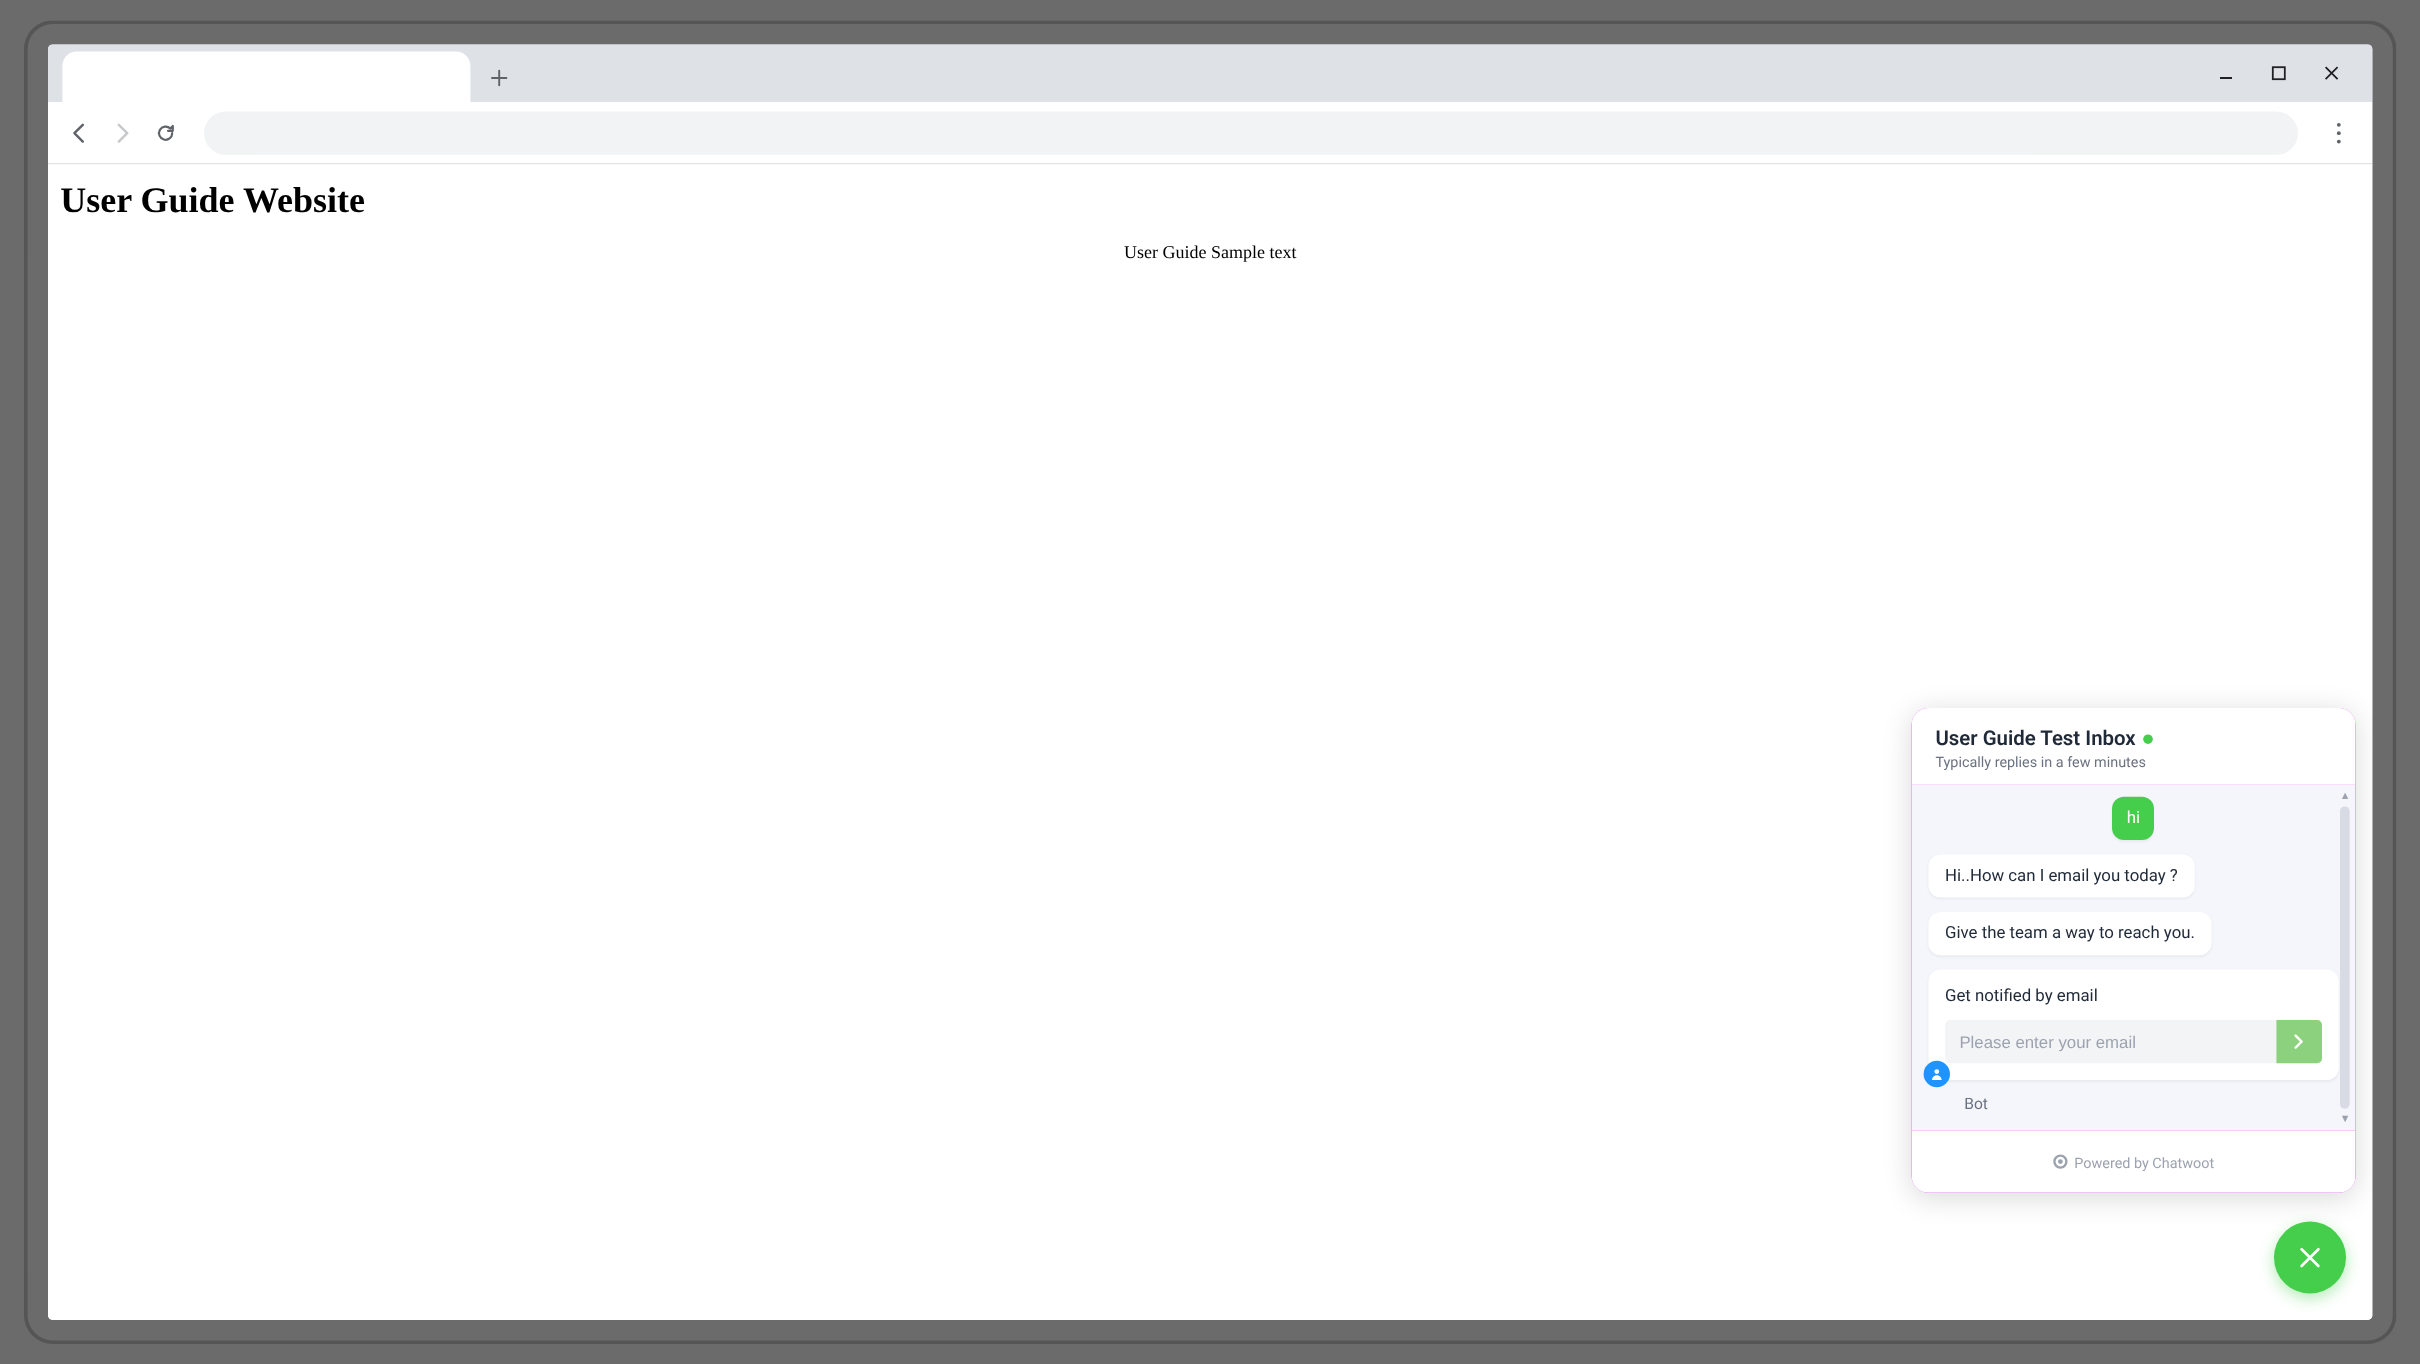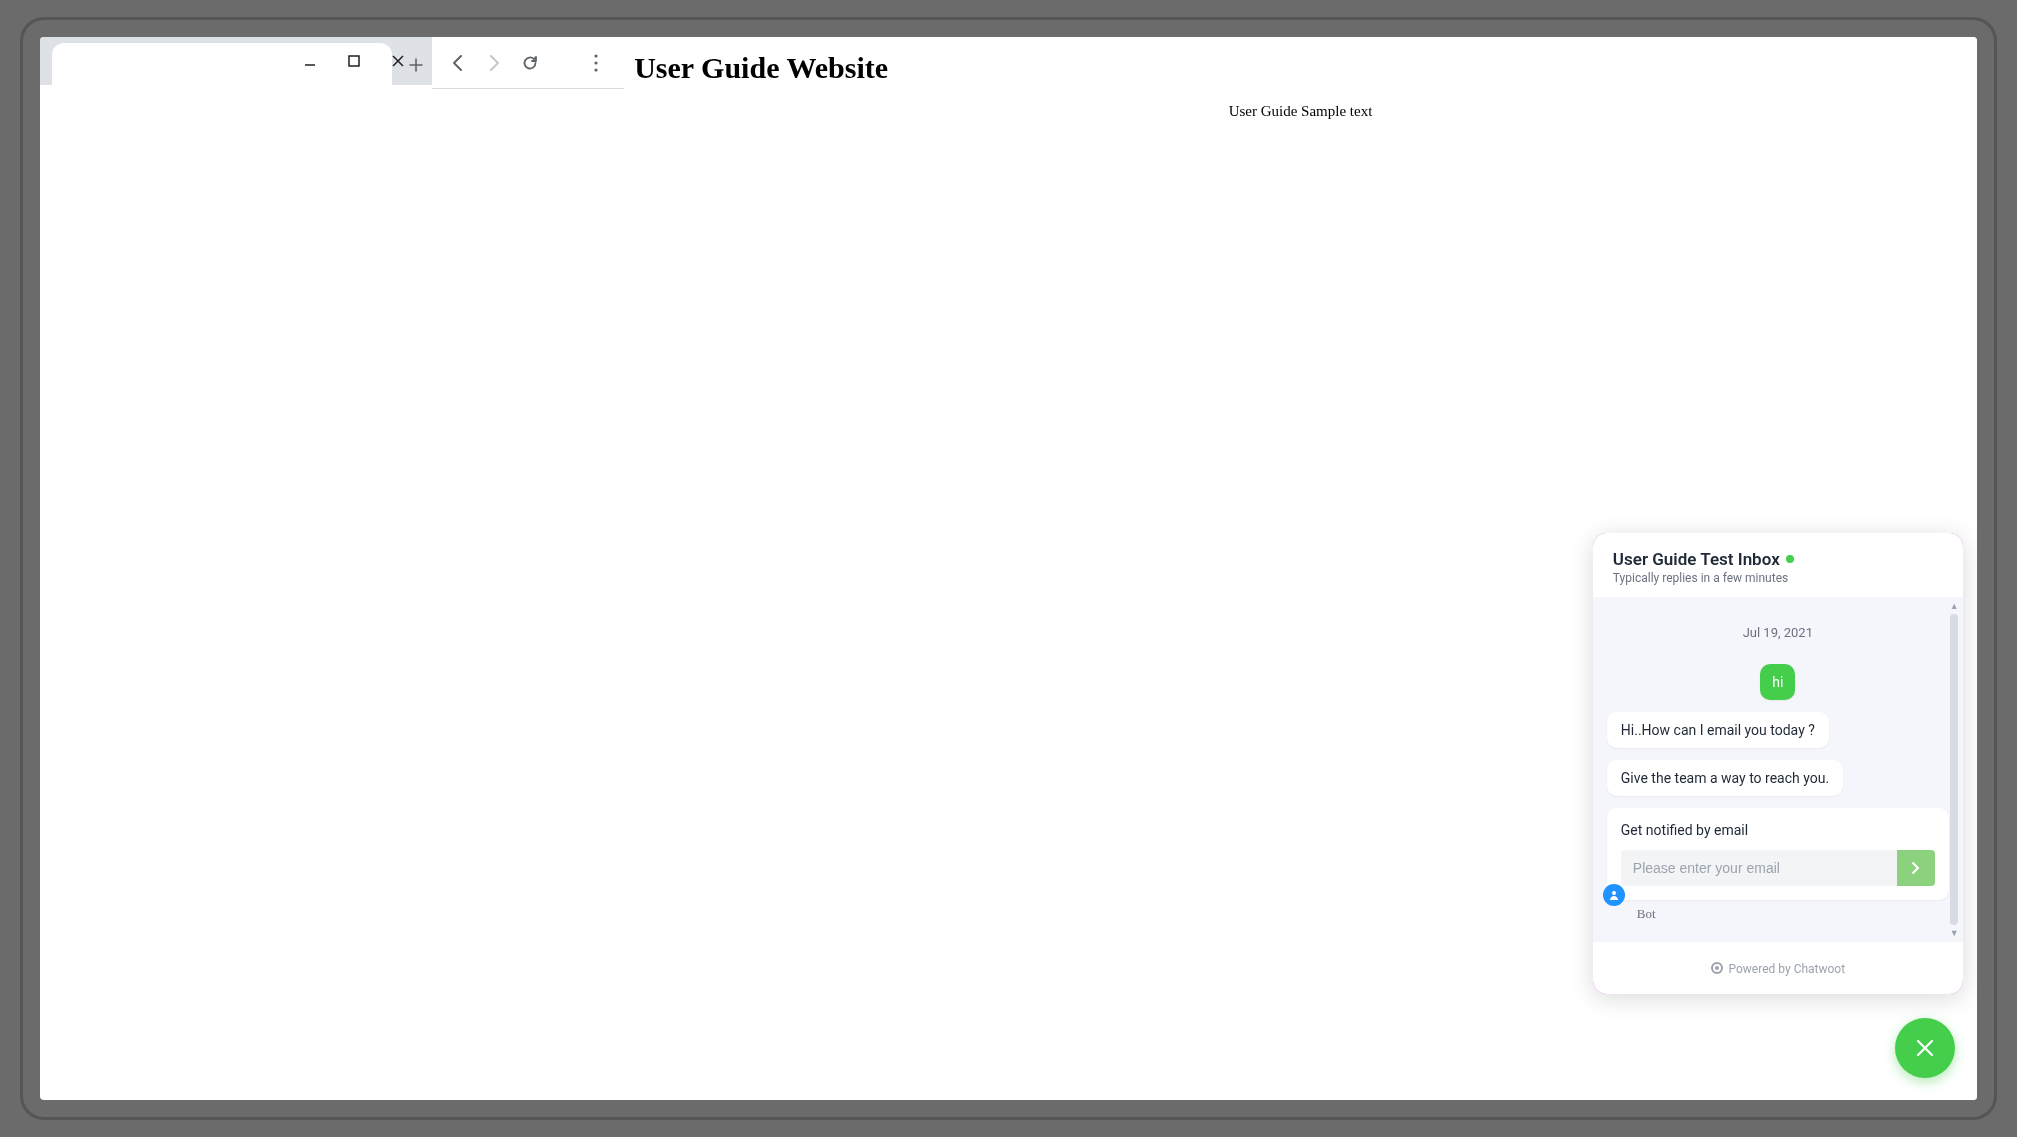--- a/index.html
+++ b/index.html
@@ -28,21 +28,21 @@
       box-shadow: inset 0 0 0 3px #555;
     }
     
     .screen {
       width: 100%;
       height: 100%;
       background: #fff;
       border-radius: 4px;
       overflow: hidden;
       display: flex;
-      flex-direction: row;
+      flex-direction: column;
     }
     
     
     .browser-tabs {
       height: 48px;
       background: #dee1e6;
       display: flex;
       align-items: flex-end;
       padding-left: 12px;
       position: relative;
@@ -301,24 +301,23 @@
       border: none;
       border-radius: 0 4px 4px 0;
       display: flex;
       align-items: center;
       justify-content: center;
       cursor: pointer;
     }
     
     .bot-row {
       display: flex;
-      align-items: flex-start;
+      align-items: flex-end;
       gap: 8px;
       margin-top: -4px;
-      font-family: Liberation Serif, serif;
     }
     
     .bot-avatar {
       width: 22px;
       height: 22px;
       background: #1f93ff;
       border-radius: 50%;
       display: flex;
       align-items: center;
       justify-content: center;
@@ -479,21 +478,20 @@
           <div class="chat-subtitle">Typically replies in a few minutes</div>
         </div>
 
         <div class="chat-body">
           <div class="scroll-hints">
             <span class="scroll-arrow">▲</span>
             <div class="scroll-track"></div>
             <span class="scroll-arrow">▼</span>
           </div>
 
-          <div class="chat-date">Jul 19, 2021</div>
 
           <div class="msg-row right">
             <div class="msg-bubble user">hi</div>
           </div>
 
           <div class="msg-row">
             <div class="msg-bubble">Hi..How can I email you today ?</div>
           </div>
 
           <div class="msg-row">

